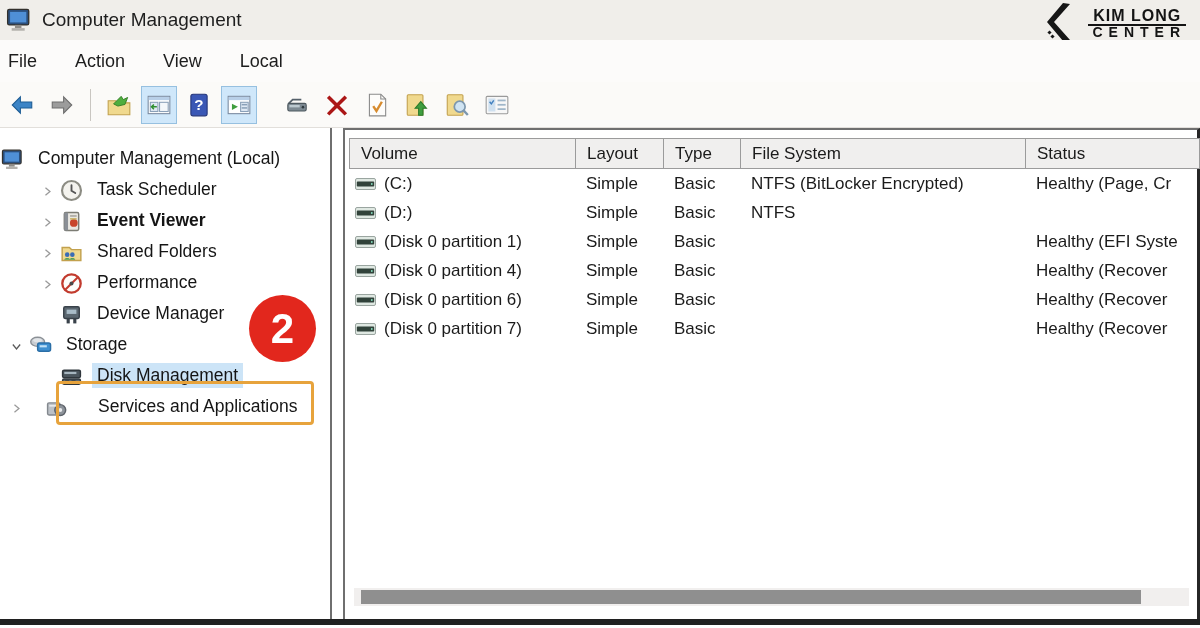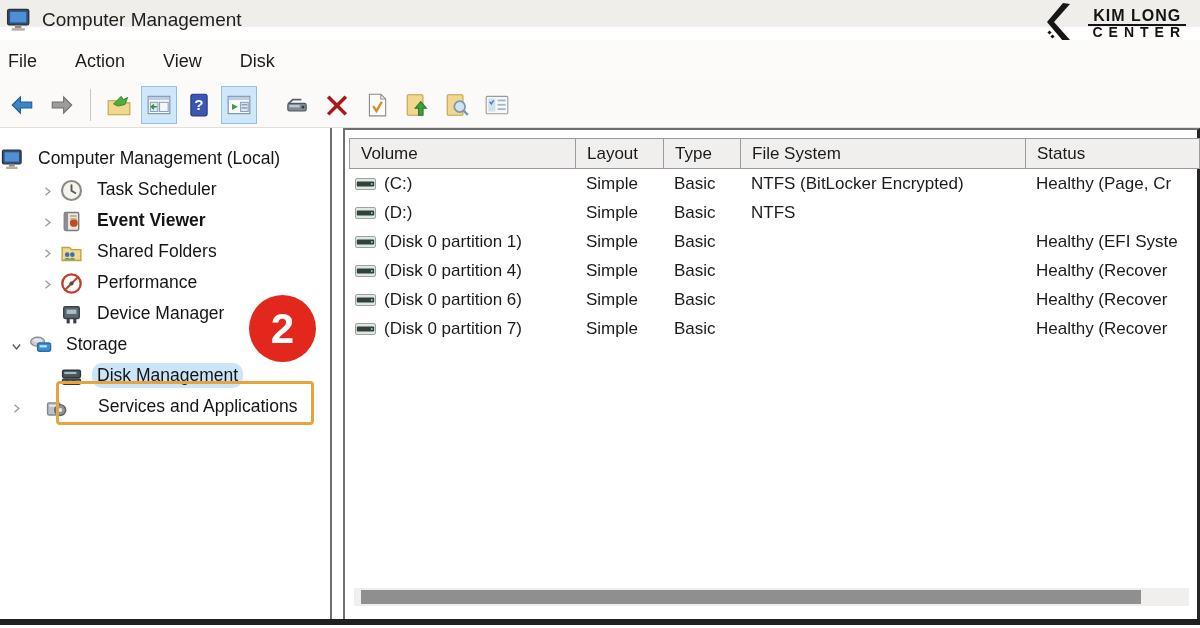--- a/index.html
+++ b/index.html
@@ -1,21 +1,21 @@
 <!DOCTYPE html>
 <html><head>
 <meta charset="utf-8">
 <style>
   html,body{margin:0;padding:0;}
   body{
     width:1200px;height:628px;position:relative;background:#fff;
     font-family:"Liberation Sans", sans-serif;overflow:hidden;color:#1c1c1c;
   }
   
-  .titlebar{position:absolute;left:0;top:0;width:1200px;height:27px;background:#f0eeea;}
+  .titlebar{position:absolute;left:0;top:0;width:1200px;height:40px;background:#f0eeea;}
   .title-icon{position:absolute;left:6px;top:7px;width:26px;height:26px;}
   .title-text{position:absolute;left:42px;top:0;line-height:40px;font-size:19px;color:#1e1e1e;}
   .brand{position:absolute;right:14px;top:3px;display:flex;align-items:center;gap:16px;}
   .brand-chevron{width:26px;height:38px;}
   .brand-text{display:flex;flex-direction:column;align-items:center;}
   .brand-top{font-size:16px;font-weight:bold;letter-spacing:1px;color:#141414;line-height:17px;}
   .brand-bottom{font-size:14px;font-weight:bold;letter-spacing:6px;color:#141414;border-top:2.5px solid #141414;padding:1px 0 0 4px;line-height:11px;}
   
   .menubar{position:absolute;left:0;top:40px;width:1200px;height:42px;background:#fcfbfa;display:flex;align-items:center;padding-left:8px;box-sizing:border-box;}
   .menu-item{font-size:18px;color:#1d1d1d;margin-right:38px;cursor:default;}
@@ -31,21 +31,21 @@
   .right-panel{position:absolute;left:343px;top:128px;width:857px;height:491px;background:#fff;border-left:2px solid #6f6f6f;border-top:2px solid #6f6f6f;border-right:3px solid #262626;box-sizing:border-box;}
   .window-bottom{position:absolute;left:0;top:619px;width:1200px;height:6px;background:#202020;}
   
   .tree{position:absolute;left:0;top:12px;right:2px;}
   .tree-row{height:31px;display:flex;align-items:flex-end;font-size:17.5px;color:#151515;white-space:nowrap;}
   .chev{width:26px;height:22px;display:flex;align-items:center;justify-content:center;flex:none;}
   .chev svg{width:13px;height:13px;}
   .ticon{width:23px;height:23px;flex:none;margin-right:9px;display:flex;align-items:center;justify-content:center;}
   .ticon svg{width:23px;height:23px;}
   .tlabel{padding:2px 5px;}
-  .tlabel.selected{background:#cce4f7;border-radius:10px;}
+  .tlabel.selected{background:#cce4f7;}
   
   .annotation-box{position:absolute;left:56px;top:381px;width:252px;height:38px;border:3.5px solid #e7a33c;border-radius:4px;z-index:6;pointer-events:none;}
   .badge{position:absolute;left:249px;top:295px;width:67px;height:67px;border-radius:50%;background:#e2271d;color:#fff;display:flex;align-items:center;justify-content:center;font-size:42px;font-weight:bold;z-index:7;}
   
   .listview{position:absolute;left:4px;top:8px;width:851px;}
   .lv-head{display:grid;grid-template-columns:226px 88px 77px 285px 1fr;height:31px;background:#f0efee;border:1.5px solid #9b9b9b;box-sizing:border-box;}
   .lv-head .hcell{font-size:17px;line-height:29px;padding-left:11px;border-right:1.5px solid #9b9b9b;overflow:hidden;white-space:nowrap;color:#1b1b1b;}
   .lv-head .hcell:last-child{border-right:none;}
   .lv-body{border-left:0;}
   .lv-row{display:grid;grid-template-columns:226px 88px 77px 285px 1fr;height:29px;align-items:center;font-size:17px;color:#1b1b1b;}
@@ -82,21 +82,21 @@
       <span class="brand-top">KIM LONG</span>
       <span class="brand-bottom">CENTER</span>
     </span>
   </div>
 </div>
 
 <div class="menubar" id="menubar">
     <span class="menu-item">File</span>
     <span class="menu-item">Action</span>
     <span class="menu-item">View</span>
-    <span class="menu-item">Disk</span>
+    <span class="menu-item">Local</span>
   </div>
 
 <div class="toolbar" id="toolbar">
     <button class="tbtn">
       <svg viewBox="0 0 24 24">
         <path d="M10.5 4.5L3 12l7.5 7.5v-4.8H21v-5.4H10.5z" fill="#3c84c6" stroke="#1d5c94"></path>
       </svg>
     </button>
     <button class="tbtn">
       <svg viewBox="0 0 24 24">

